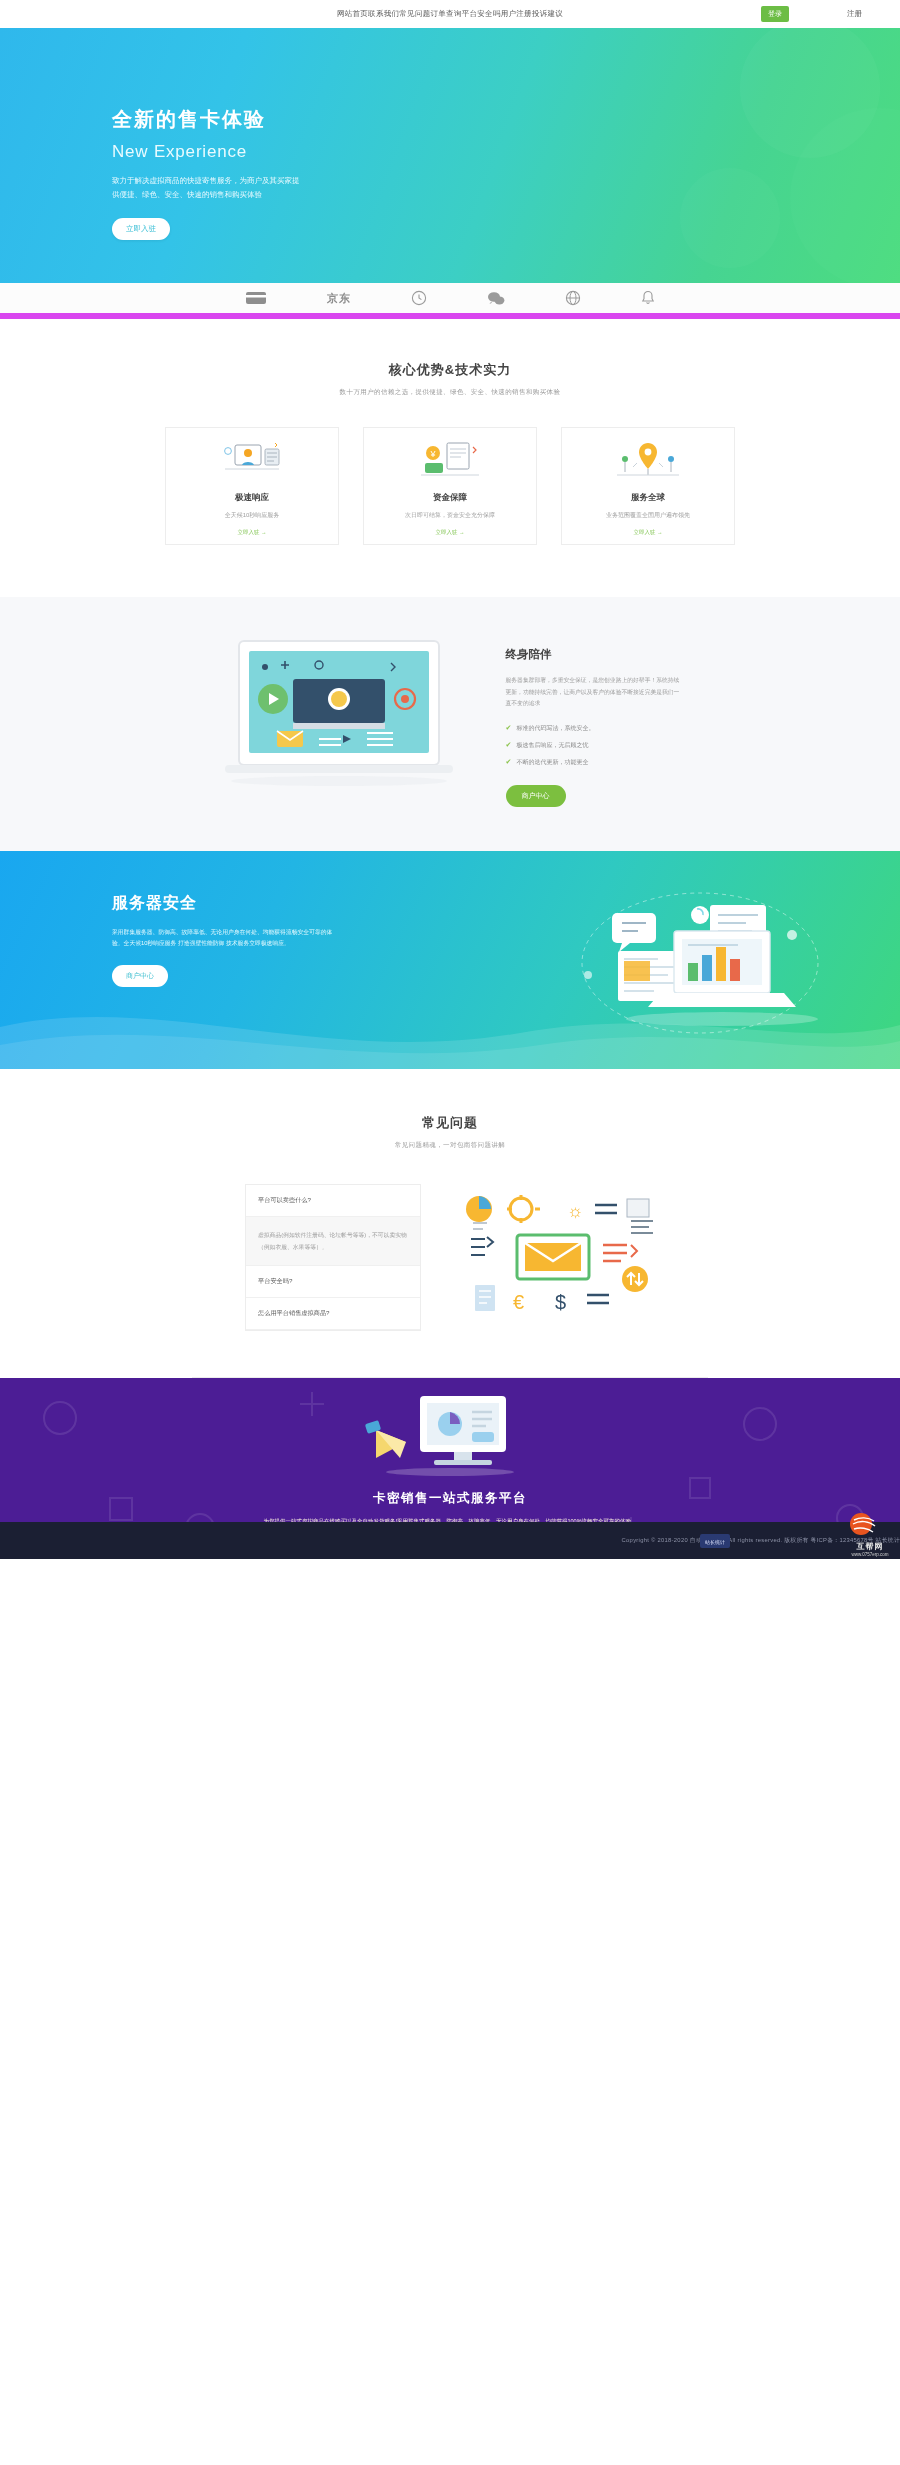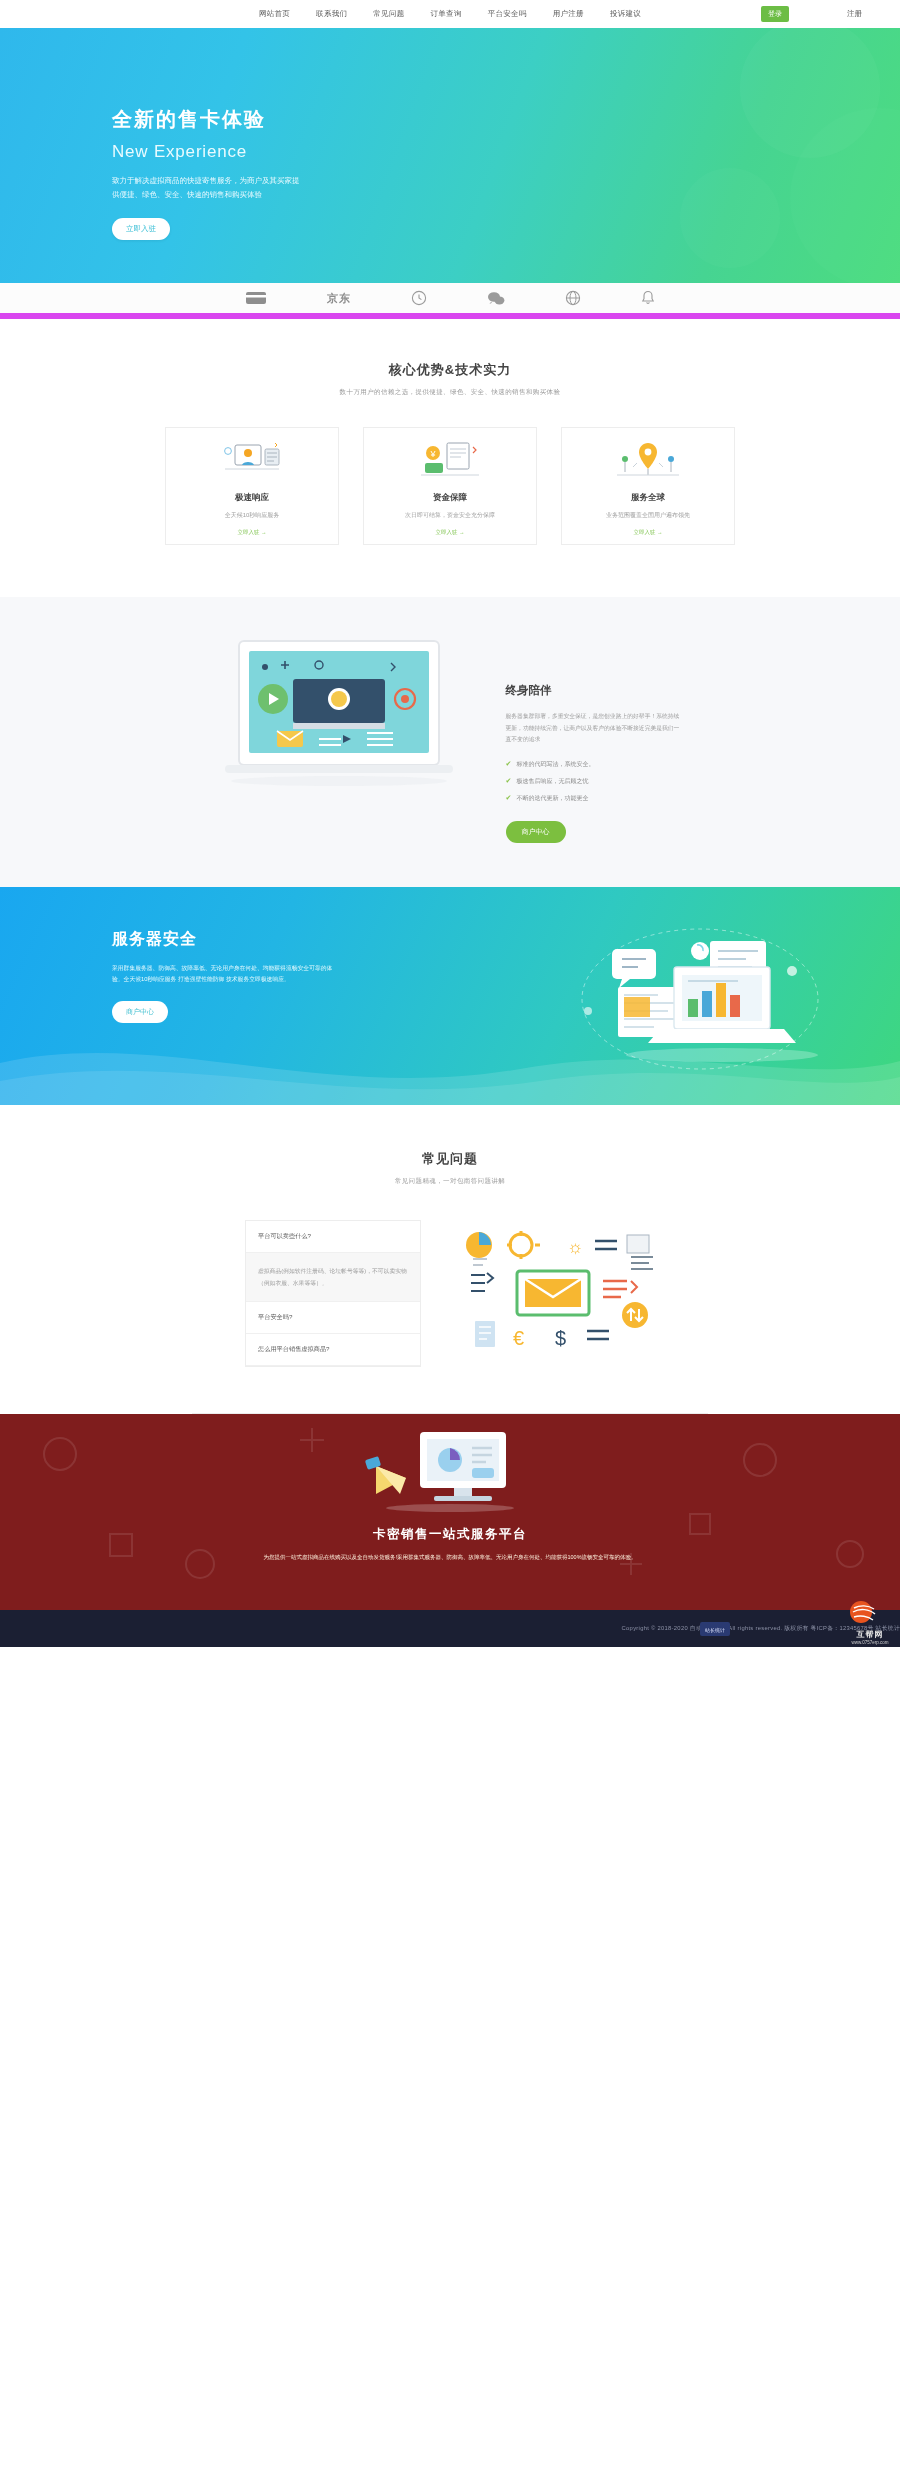--- a/index.html
+++ b/index.html
@@ -5,21 +5,21 @@
   * { margin:0; padding:0; box-sizing:border-box; }
   body {
     width:900px; height:2465px; position:relative; overflow:hidden;
     font-family:"Liberation Sans","DejaVu Sans",sans-serif;
     background:#ffffff; color:#444; font-size:12px;
   }
 
   
   .topbar { height:28px; background:#fff; display:flex; align-items:center;
             justify-content:center; position:relative; }
-  .nav { display:flex; gap:26px; }
+  .nav { display:flex; }
   .nav-item { font-size:7.5px; color:#555; letter-spacing:.3px; cursor:pointer; }
   .auth { position:absolute; right:38px; top:6px; display:flex; align-items:center; gap:14px; }
   .btn-login { background:#6cbd45; color:#fff; font-size:7px; padding:3px 7px; border-radius:2px; }
   .btn-reg { font-size:7.5px; color:#555;margin-left:44px; }
 
   
   .hero { height:255px;
     background:linear-gradient(110deg,#2fb8ec 0%,#33c3e8 25%,#3ccfc4 55%,#46d492 80%,#4ddc7f 100%);
     position:relative; overflow:hidden; }
   .hero-inner { padding:78px 0 0 112px; }
@@ -49,21 +49,21 @@
   .card-ill { height:44px; display:flex; align-items:center; }
   .card h3 { font-size:8.5px; color:#444; margin-top:9px; font-weight:bold; }
   .card p { font-size:6px; color:#9e9e9e; margin-top:7px; }
   .card a { font-size:5.5px; color:#7cc24a; margin-top:9px; cursor:pointer; }
 
   
   .companion { background:#f7f8fa; padding:38px 0 44px; display:flex;
                justify-content:center; gap:42px; }
   .laptop-wrap { width:245px; display:flex; align-items:flex-start; }
   .comp-text { width:176px; padding-top:12px; }
-  .comp-text h3 { font-size:11.5px; color:#444; font-weight:bold;margin-top:36px; }
+  .comp-text h3 { font-size:11.5px; color:#444; font-weight:bold; }
   .comp-text > p { font-size:5.8px; color:#9c9c9c; line-height:2; margin-top:13px; }
   .bullets { margin-top:14px; }
   .bullet { display:flex; align-items:center; gap:5px; margin-bottom:8px; }
   .bullet .chk { color:#8bc34a; font-size:7px; }
   .bullet span.t { font-size:6px; color:#8a8a8a; }
   .green-btn { display:inline-block; margin-top:10px; background:#7cbf3f; color:#fff;
                font-size:7px; padding:6px 16px; border-radius:13px; cursor:pointer; }
 
   
   .security { height:218px; position:relative; overflow:hidden;
@@ -80,21 +80,21 @@
   .faq { background:#fff; padding:45px 0 0; }
   .faq-body { display:flex; justify-content:center; gap:34px; margin-top:34px; }
   .faq-list { width:176px; border:1px solid #ededed; background:#fff; }
   .faq-q { padding:11px 12px; font-size:6.2px; color:#555; border-bottom:1px solid #f0f0f0; cursor:pointer; }
   .faq-a { padding:12px; font-size:5.8px; color:#9b9b9b; line-height:2.1;
            background:#f7f7f7; border-bottom:1px solid #f0f0f0; }
   .faq-ill { width:200px; display:flex; align-items:center; }
   .faq-div { width:516px; height:1px; background:#ececec; margin:46px auto 0; }
 
   
-  .cta { height:196px; background:#7f1d1d; position:relative; overflow:hidden;
+  .cta { height:144px; background:#4c1d95; position:relative; overflow:hidden;
          display:flex; flex-direction:column; align-items:center; }
   .cta-ill { margin-top:14px; }
   .cta h3 { font-size:12.5px; color:#fff; font-weight:bold; letter-spacing:1.5px; margin-top:9px; }
   .cta p { font-size:5.5px; color:#fff4e0; line-height:1.9; text-align:center;
            margin-top:9px; width:430px; }
 
   
   .footer { height:37px; background:#1b1f33; display:flex; align-items:center;
             justify-content:flex-end; position:relative; }
   .footer span { font-size:5.8px; color:#8e93a8; letter-spacing:.3px; }

